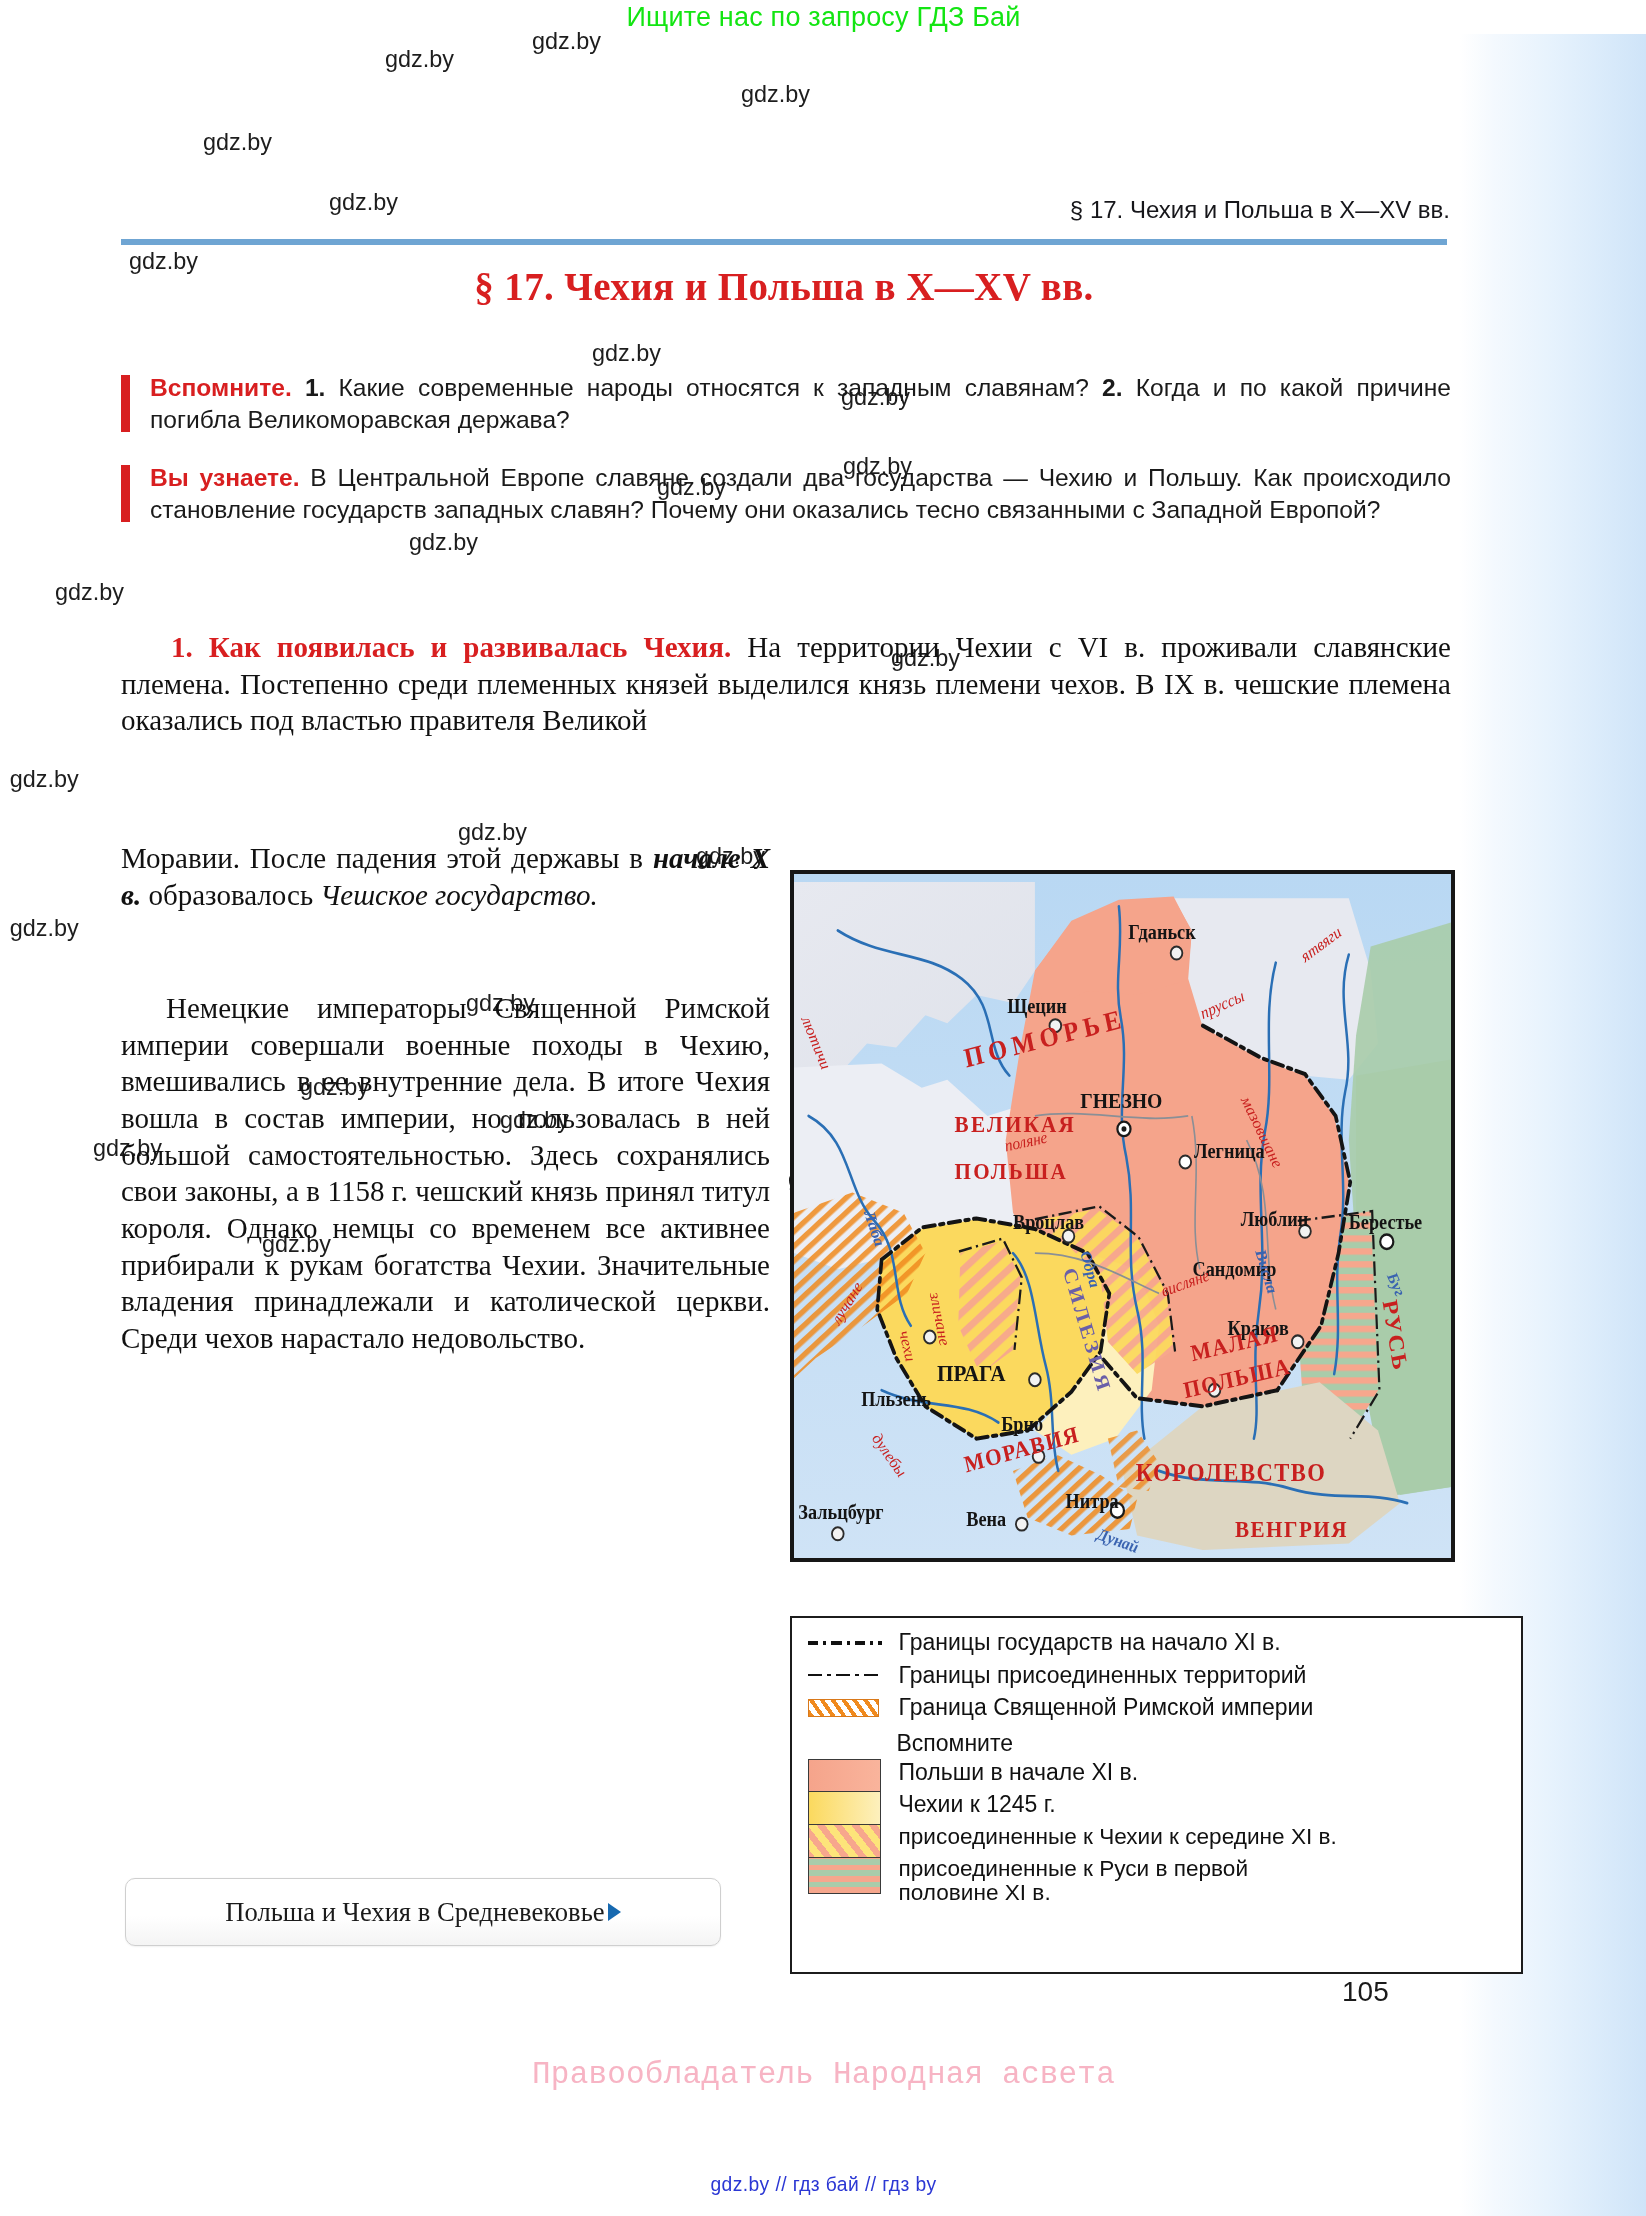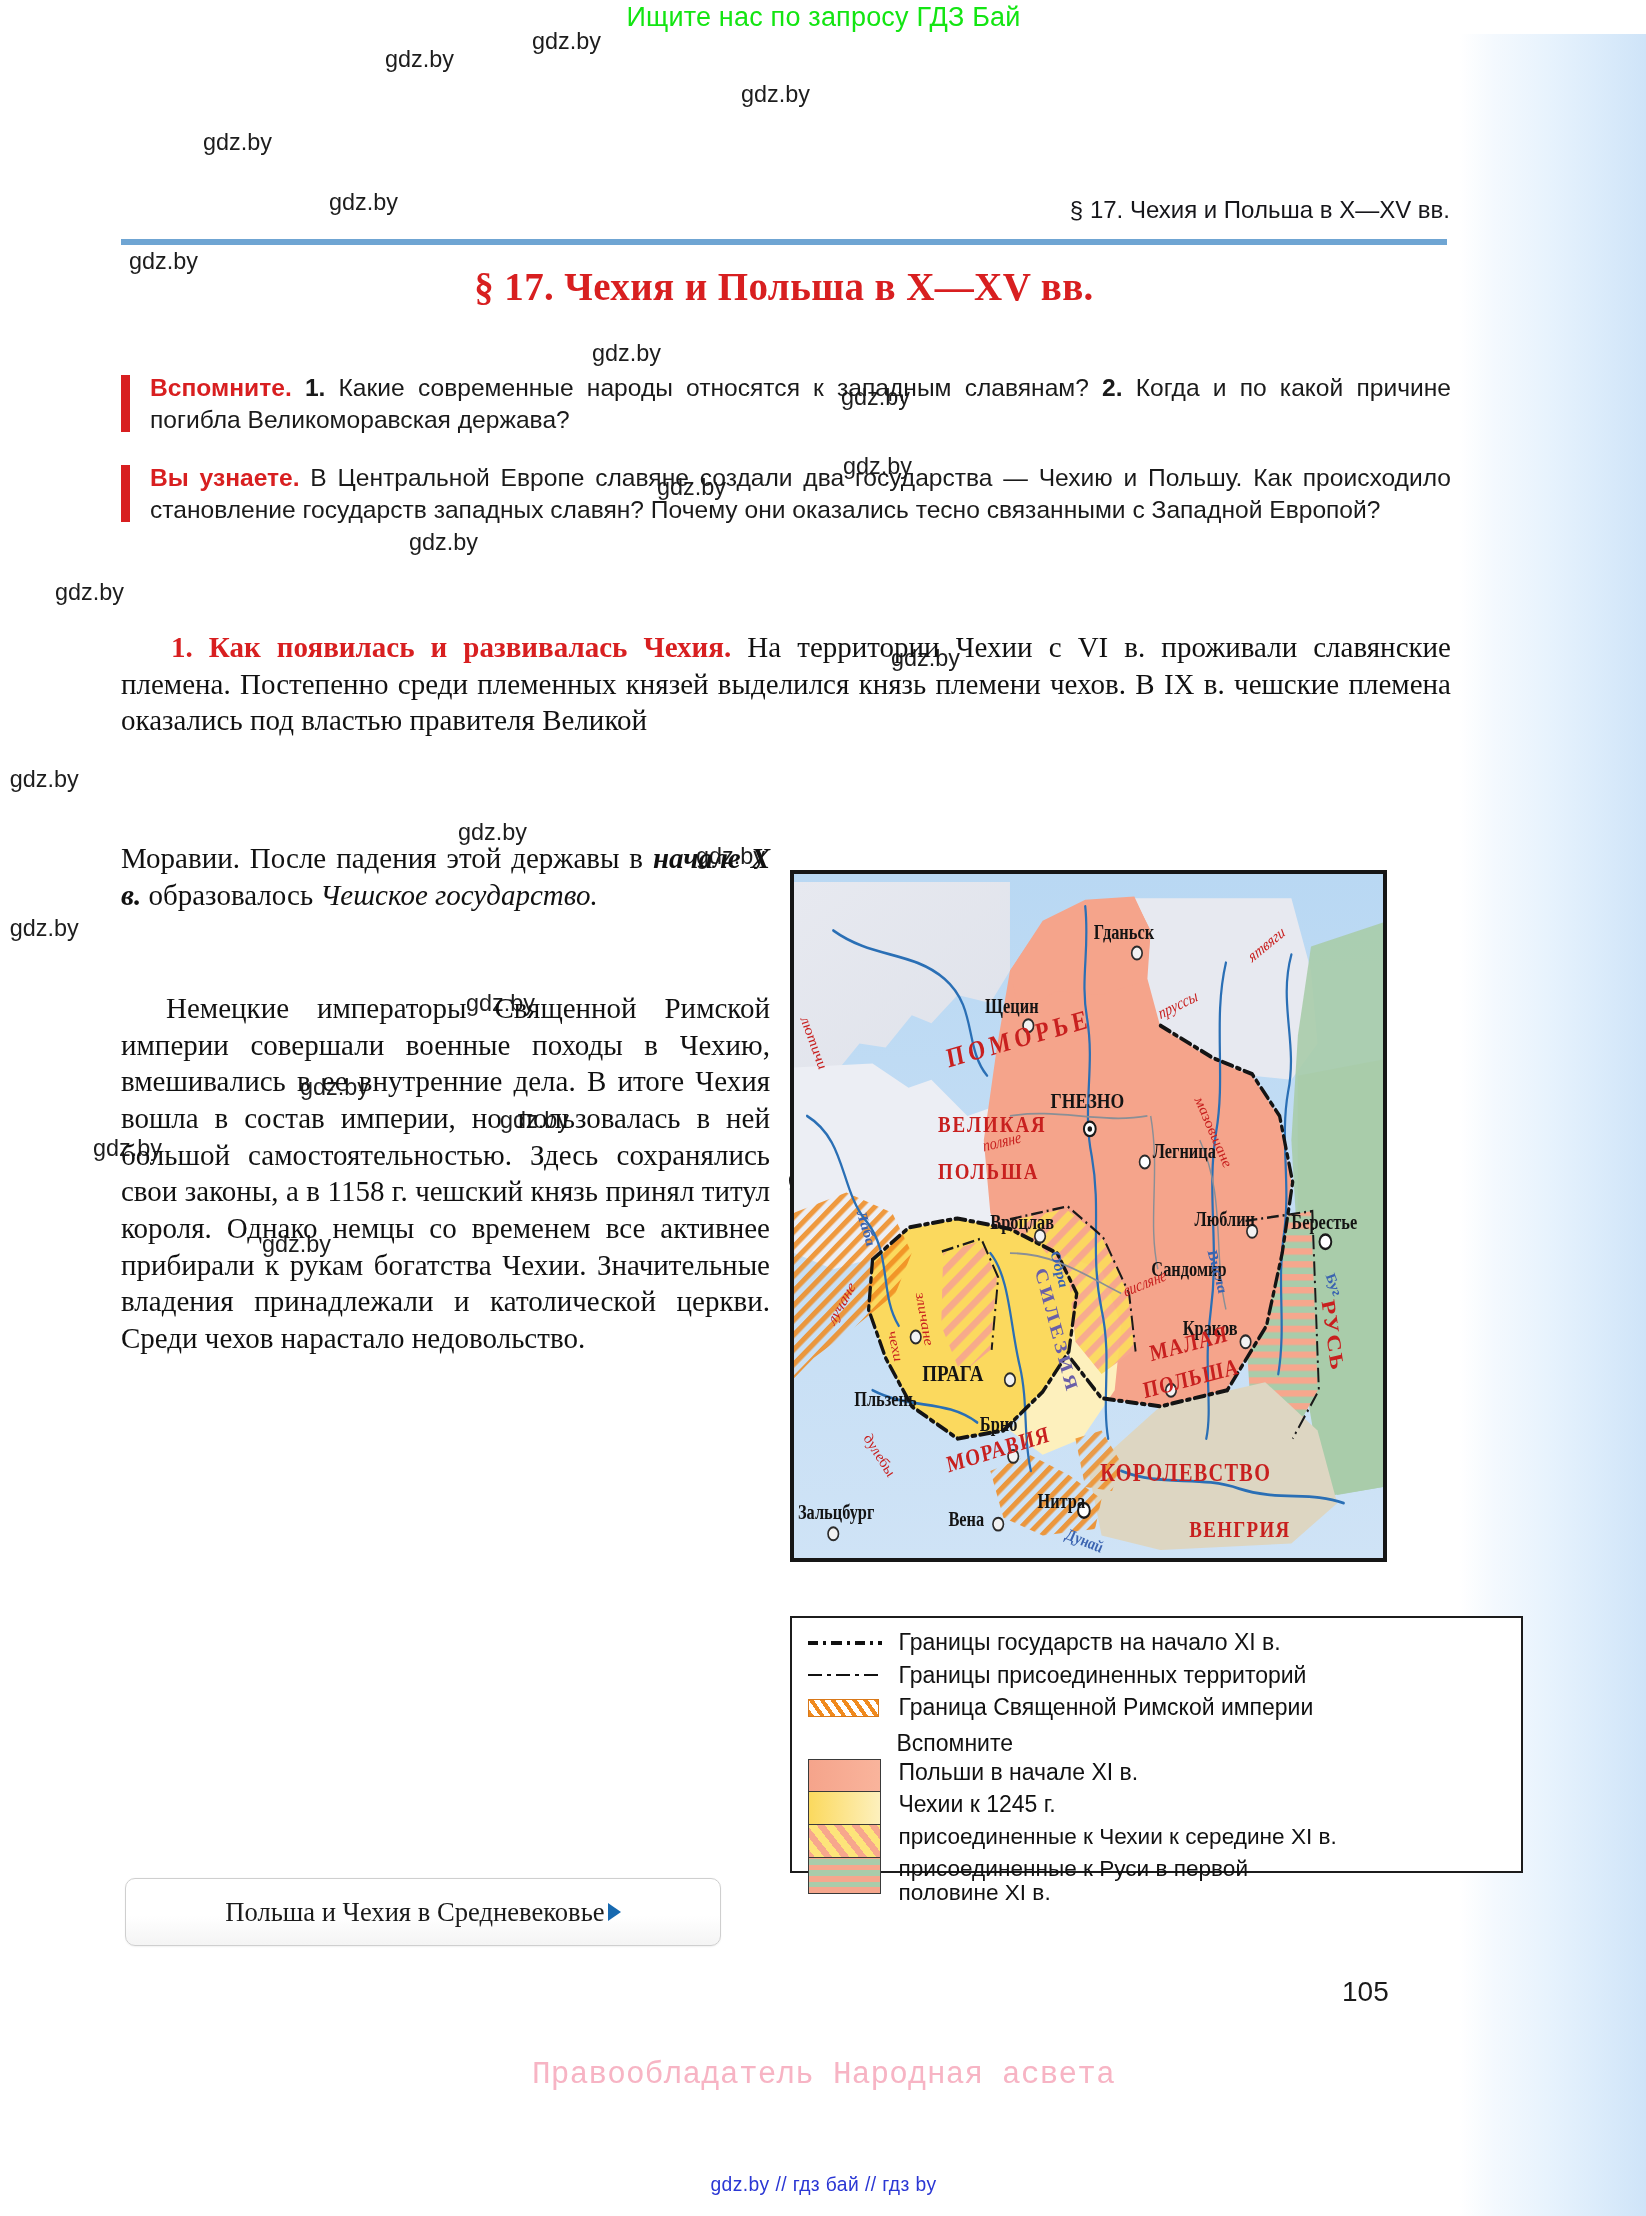--- a/index.html
+++ b/index.html
@@ -172,36 +172,36 @@
     border-top: 9.7px solid transparent;
     border-bottom: 9.7px solid transparent;
     vertical-align: -1.6px;
   }
 
   
   .mapframe {
     position: absolute;
     left: 790px;
     top: 870px;
-    width: 597px;
+    width: 665px;
     height: 692px;
     border: 4px solid #161616;
     box-sizing: border-box;
     overflow: hidden;
     background: #a16207;
   }
   .mapsvg { display:block; width:100%; height:100%; }
 
   
   .legend {
     position: absolute;
     left: 790px;
     top: 1616px;
     width: 733px;
-    height: 257px;
+    height: 358px;
     border: 2.4px solid #1c1c1c;
     box-sizing: border-box;
     background: #ffffff;
     padding: 11.3px 11.3px 8px 14.5px;
   }
   .legrow {
     display: flex;
     align-items: flex-start;
     margin-bottom: 1.6px;
     min-height: 31px;

